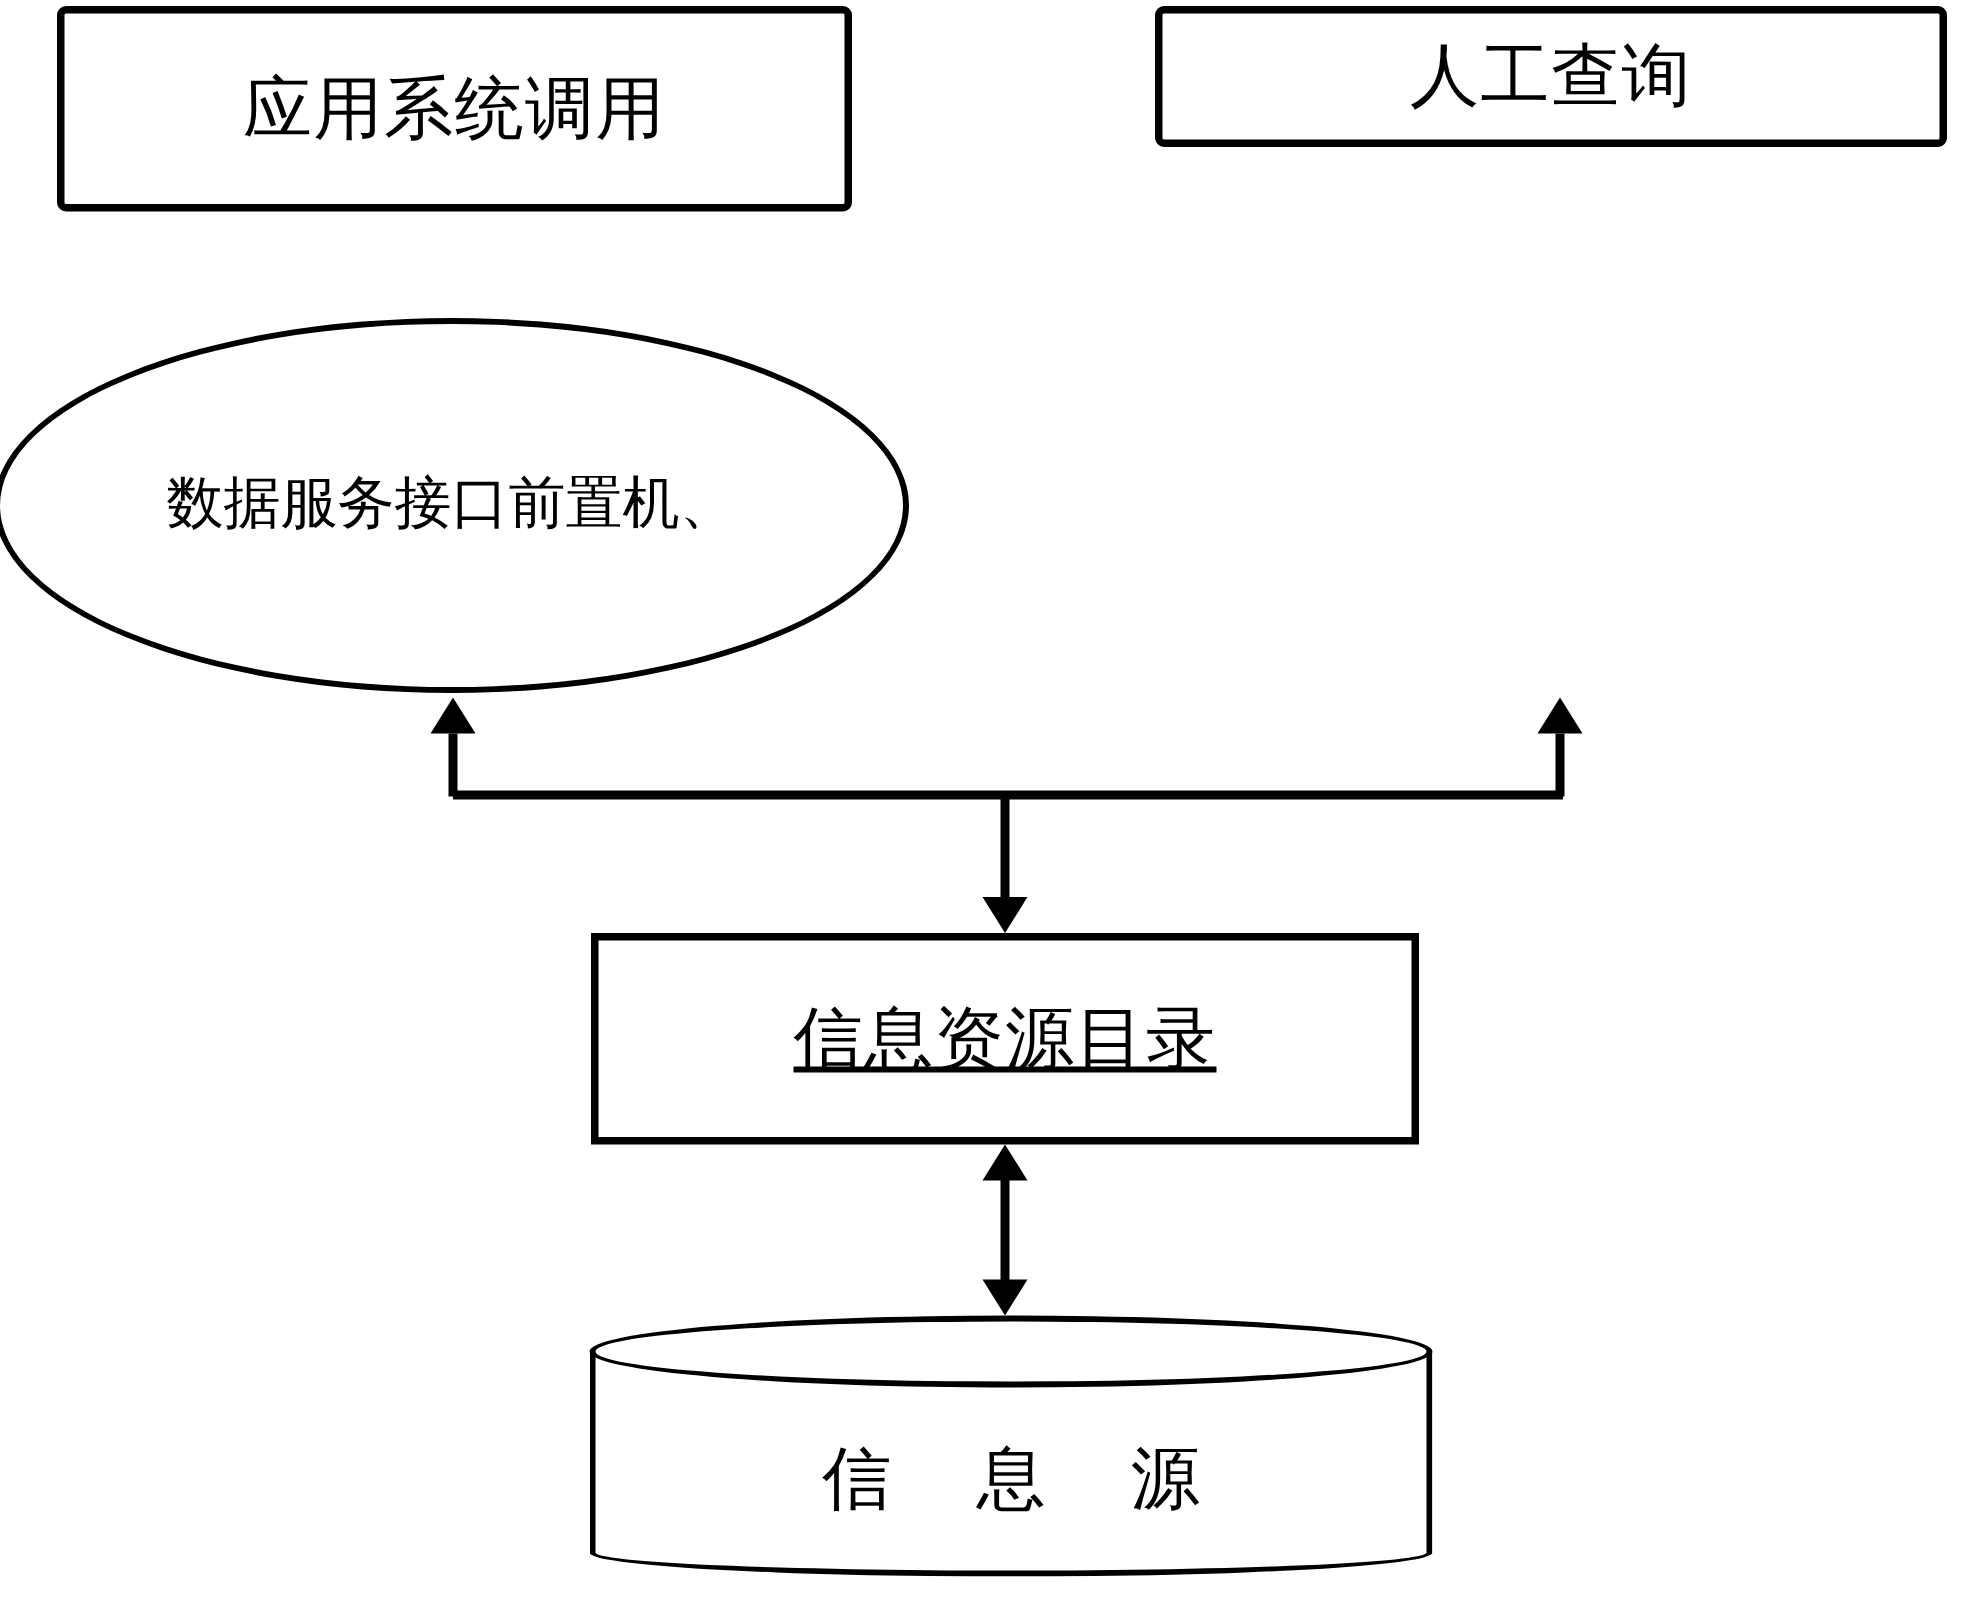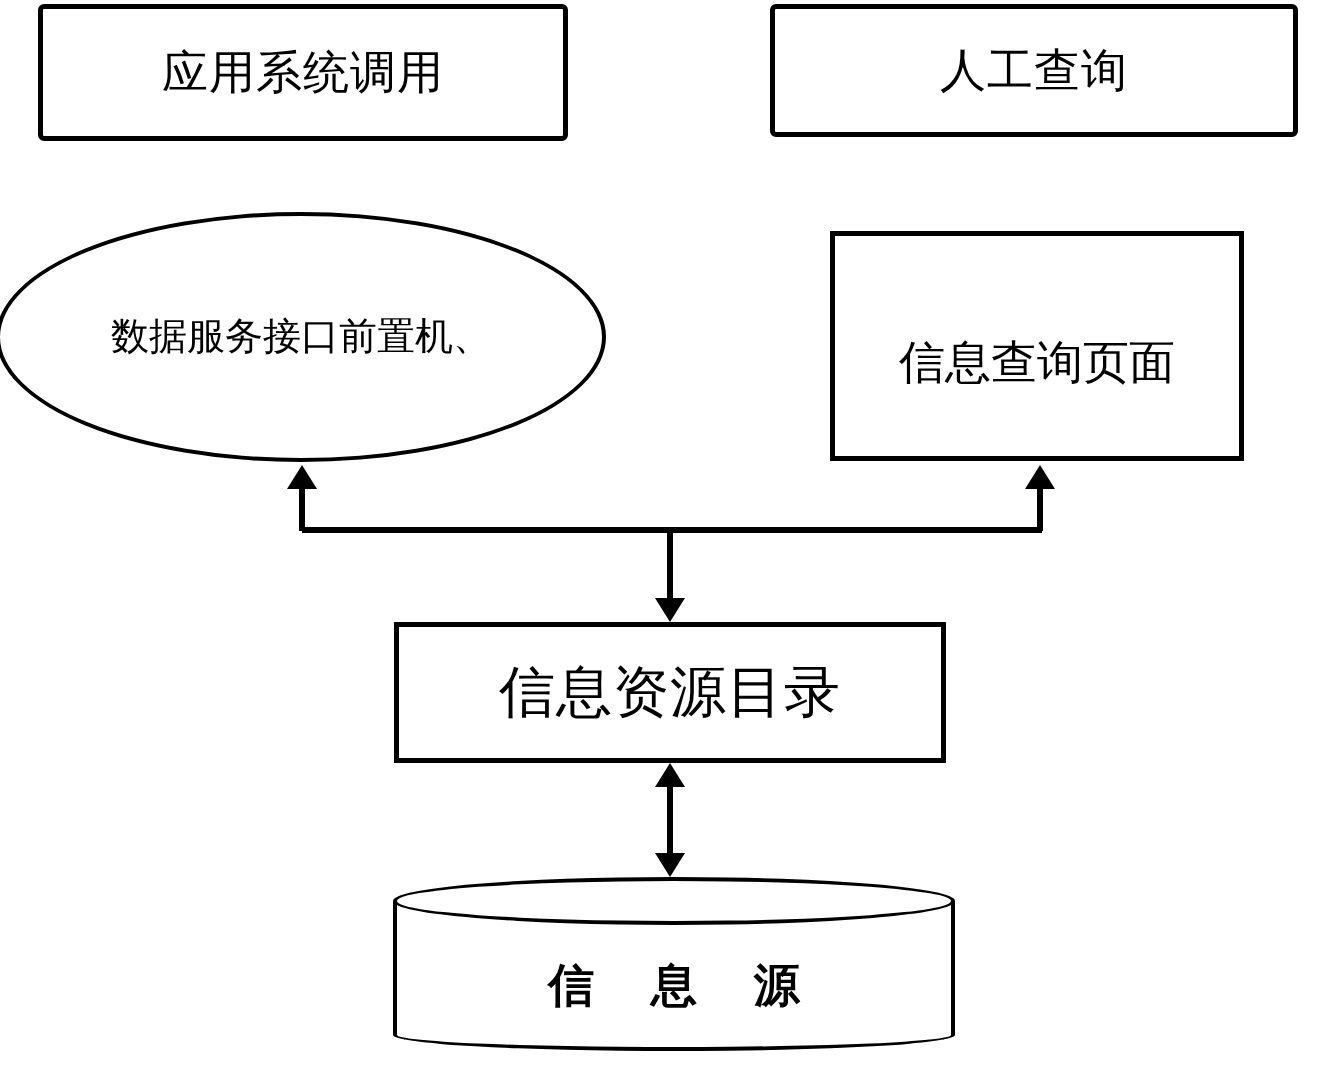--- a/index.html
+++ b/index.html
@@ -32,21 +32,21 @@
     border: 5px solid #000000;
     border-radius: 6px;
   }
   .rounded-box .label {
     font-size: 46px;
     line-height: 1.2;
     letter-spacing: 1px;
     font-weight: 400;
   }
   #node-app-call { left: 38px; top: 4px; width: 530px; height: 137px; }
-  #node-manual-query { left: 770px; top: 4px; width: 528px; height: 133px; }
+  #node-manual-query { left: 770px; top: 4px; width: 528px; height: 94px; }
 
   
   #node-data-service {
     left: -4px; top: 212px; width: 610px; height: 250px;
     border: 4px solid #000000;
     border-radius: 50%;
   }
   #node-data-service .label {
     font-size: 38px;
     line-height: 1.28;
@@ -61,21 +61,21 @@
   #node-data-service .line-cjk {
     font-family: Liberation Mono, monospace;
   }
 
   
   .rect-box { border: 5px solid #000000; }
   #node-query-page { left: 830px; top: 231px; width: 414px; height: 230px; }
   #node-query-page .label { font-size: 46px; margin-top: 34px; }
 
   #node-resource-catalog { left: 394px; top: 622px; width: 552px; height: 141px; }
-  #node-resource-catalog .label { font-size: 56px; letter-spacing: 1px; }
+  #node-resource-catalog .label { font-size: 46px; letter-spacing: 1px; text-decoration: underline; }
 
   
   #node-info-source {
     left: 393px; top: 877px; width: 562px; height: 174px;
   }
   #node-info-source .cyl-body {
     position: absolute;
     left: 0; top: 24px;
     width: 100%; height: 150px;
     box-sizing: border-box;
@@ -96,21 +96,20 @@
     background: #ffffff;
   }
   #node-info-source .label {
     position: absolute;
     left: 0; right: 0; top: 78px;
     font-size: 46px;
     letter-spacing: 22px;
     text-indent: 22px;
     text-align: center;
     z-index: 3;
-    font-weight: bold;
   }
 
   
   .line { position: absolute; background: #000000; }
   .arrow-up, .arrow-down {
     position: absolute;
     width: 0; height: 0;
     border-left: 15px solid transparent;
     border-right: 15px solid transparent;
   }
@@ -143,23 +142,20 @@
   <div class="node rounded-box" id="node-manual-query">
     <span class="label">人工查询</span>
   </div>
 
   <div class="node" id="node-data-service">
     <span class="label">
       <span class="line-cjk">数据服务接口前置机、</span><br>
     </span>
   </div>
 
-  <div class="node rect-box" id="node-query-page">
-    <span class="label">信息查询页面</span>
-  </div>
 
   <div class="line" id="conn-bus-horizontal"></div>
 
   <div class="line" id="conn-branch-left-v"></div>
   <div class="arrow-up" id="conn-branch-left-arrow"></div>
 
   <div class="line" id="conn-branch-right-v"></div>
   <div class="arrow-up" id="conn-branch-right-arrow"></div>
 
   <div class="line" id="conn-catalog-stem"></div>

